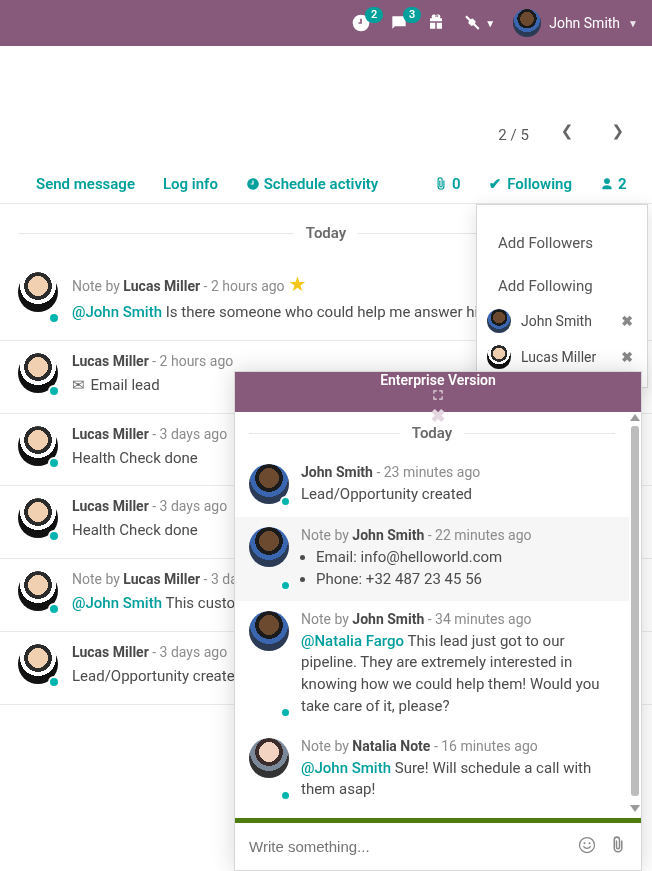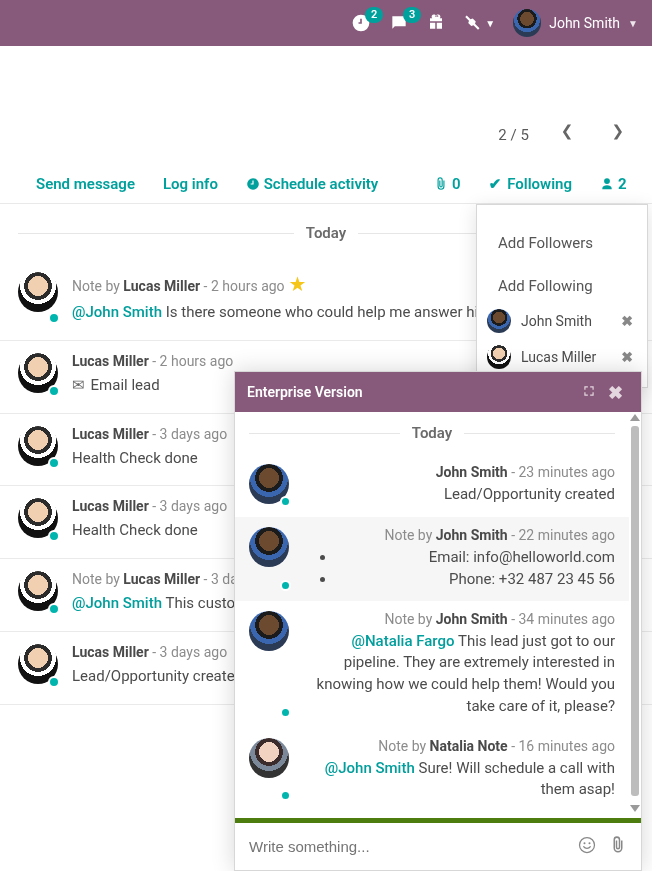--- a/index.html
+++ b/index.html
@@ -48,35 +48,35 @@
   .env-icon { margin-right: 6px; color: #6b6b6b; }
 
   
   .followers-panel { position: absolute; top: 204px; right: 4px; width: 172px; background: #fff; border: 1px solid #d7d7d7; box-shadow: 0 4px 18px rgba(0,0,0,.12); padding: 12px 0; z-index: 20; }
   .followers-panel .menu-item { padding: 8px 21px; color: #555; font-size: 15px; cursor: pointer; margin-top: 9px; }
   .follower-row { display: flex; align-items: center; gap: 10px; padding: 6px 10px 6px 10px; }
   .follower-row .close-x { margin-left: auto; color: #888; font-weight: 700; cursor: pointer; padding: 0 4px; }
 
   
   .chatwin { position: absolute; right: 10px; bottom: 0; width: 408px; height: 500px; background: #fff; border: 1px solid #d7d7d7; display: flex; flex-direction: column; box-shadow: 0 0 22px rgba(0,0,0,.16); z-index: 30; }
-  .chat-head { background: #875A7B; color: #fff; height: 40px; display: flex; align-items: center; padding: 0 12px; font-weight: 600; }
+  .chat-head { background: #875A7B; color: #fff; height: 40px; display: flex; align-items: center; padding: 0 12px; font-weight: 600; flex-direction: column; }
   .chat-head .chat-title { flex: 1; }
   .chat-head .hbtn { color: #e5d7e0; padding: 0 6px; cursor: pointer; }
   .chat-body { flex: 1; overflow: hidden; position: relative; }
   .chat-scroll { position: absolute; top: 0; left: 0; right: 12px; bottom: 0; overflow: hidden; }
   .chat-sep { display: flex; align-items: center; gap: 12px; padding: 12px 14px; color: #6b6b6b; font-weight: 600; font-size: 15px; }
   .chat-sep::before, .chat-sep::after { content: ""; flex: 1; border-top: 1px solid #e6e6e6; }
   .cmsg { display: flex; gap: 12px; padding: 10px 14px; }
   .cmsg .cav { position: relative; flex: 0 0 40px; }
   .cmsg .cav .status-dot { position: absolute; bottom: 0; right: -2px; width: 11px; height: 11px; border-radius: 50%; background: #00b5ad; border: 2px solid #fff; }
-  .cmsg .cbody { flex: 1; text-align: right; }
+  .cmsg .cbody { flex: 1; }
   .cmsg .chdr { font-size: 14px; color: #8c8c8c; margin-bottom: 4px; }
   .cmsg .chdr .cname { color: #4a4a4a; font-weight: 700; }
   .cmsg .ctext { color: #4c4c4c; font-size: 15px; line-height: 1.45; }
-  .cmsg ul { margin-left: 35px; margin-top: 4px; }
+  .cmsg ul { margin-left: 15px; margin-top: 4px; }
   .scrollbar { position: absolute; top: 6px; right: 2px; width: 8px; height: 380px; background: #bdbdbd; border-radius: 3px; }
   .triangle-up { position: absolute; top: 2px; right: 1px; width: 0; height: 0; border-left: 5px solid transparent; border-right: 5px solid transparent; border-bottom: 7px solid #9a9a9a; }
   .triangle-down { position: absolute; bottom: 2px; right: 1px; width: 0; height: 0; border-left: 5px solid transparent; border-right: 5px solid transparent; border-top: 7px solid #9a9a9a; }
   .chat-compose { border-top: 5px solid #4d7c0f; height: 52px; display: flex; align-items: center; padding: 0 14px; gap: 12px; }
   .chat-compose input { flex: 1; border: none; outline: none; font-size: 15px; color: #555; }
   .chat-compose .cbtn { color: #888; cursor: pointer; }
   .bg-msg { background: #f6f6f6; }
 </style>
 </head>
 <body>

